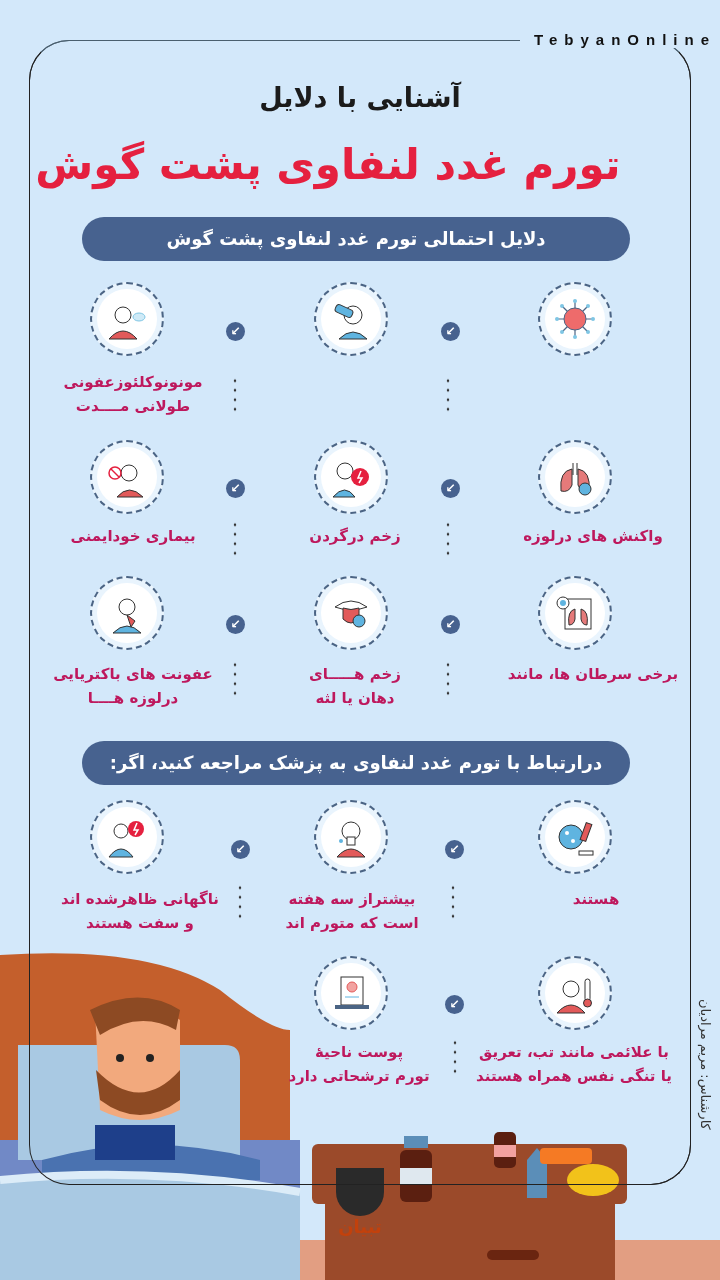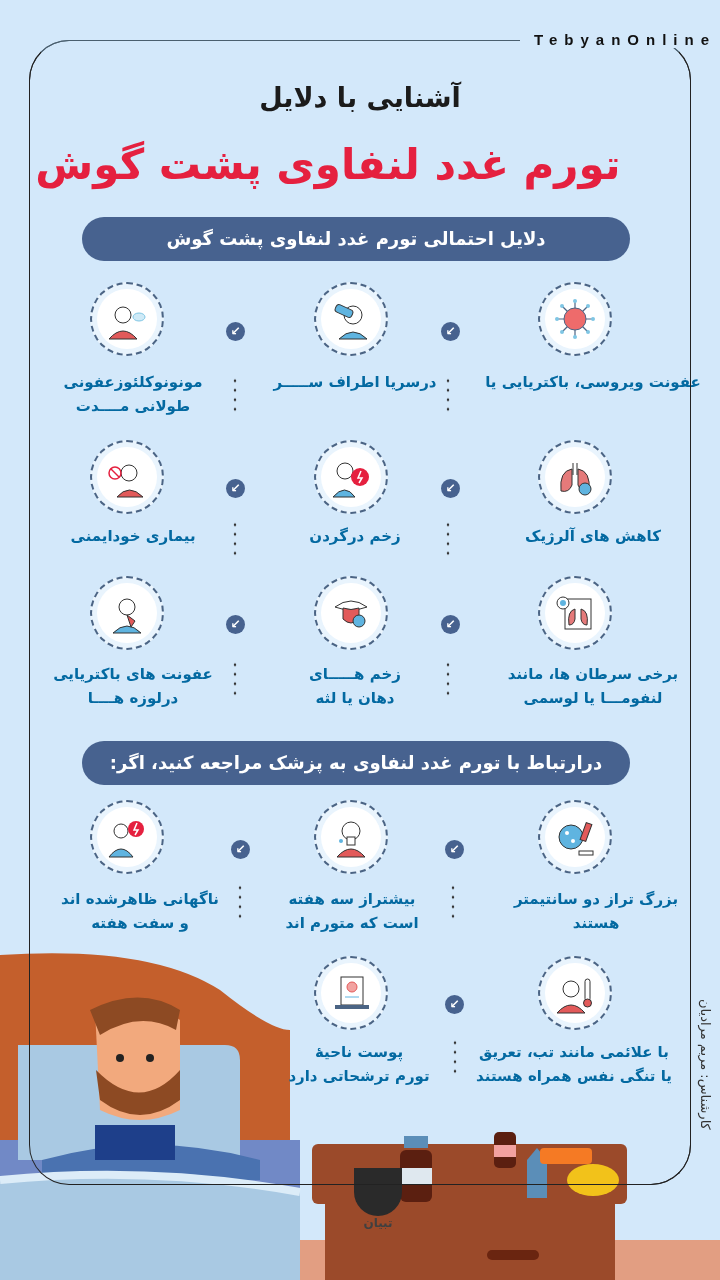--- a/index.html
+++ b/index.html
@@ -6,21 +6,21 @@
 html,body{width:720px;height:1280px;overflow:hidden}
 body{background:#d3e8fa;font-family:"DejaVu Sans",sans-serif;position:relative;direction:rtl}
 .brand{position:absolute;top:30px;left:10px;width:720px;text-align:right;direction:ltr}
 .brand span{display:inline-block;background:#d3e8fa;padding:0 14px;font-family:"Liberation Sans",sans-serif;font-weight:900;font-size:15px;letter-spacing:7px;color:#111;position:relative;z-index:2}
 .frame{position:absolute;top:40px;left:29px;width:662px;height:1145px;border:1.5px solid #222;border-radius:40px;border-top-color:#4a5f6e}
 .sub-title{position:absolute;top:82px;left:0;width:720px;text-align:center;font-size:27px;font-weight:bold;color:#1b1b1b}
 .main-title{position:absolute;top:140px;left:0;width:656px;text-align:center;font-size:42px;font-weight:900;color:#e5203f;letter-spacing:-1px}
 .pill{position:absolute;left:82px;width:548px;height:44px;border-radius:22px;background:#47628f;color:#fff;text-align:center;font-size:18px;line-height:44px;font-weight:bold}
 .circle{position:absolute;width:74px;height:74px;border-radius:50%;border:2px dashed #4b6484;background:#e9f4fd;display:flex;align-items:center;justify-content:center}
 .circle .inner{width:60px;height:60px;border-radius:50%;background:#fff;display:flex;align-items:center;justify-content:center}
-.label{position:absolute;font-size:15px;font-weight:bold;color:#0369a1;line-height:24px;text-align:center;white-space:nowrap;transform:translateX(50%)}
+.label{position:absolute;font-size:15px;font-weight:bold;color:#be185d;line-height:24px;text-align:center;white-space:nowrap;transform:translateX(50%)}
 .arrow{position:absolute;width:19px;height:19px;border-radius:50%;background:#47628f;color:#fff;font-size:12px;line-height:19px;text-align:center;font-weight:bold}
 .dots{position:absolute;width:4px;height:38px;background:radial-gradient(circle,#333 1.3px,transparent 1.6px);background-size:4px 9.5px}
 .author{position:absolute;left:693px;top:1000px;width:20px;height:130px;writing-mode:vertical-rl;font-size:13px;color:#333;white-space:nowrap}
 .scene{position:absolute;left:0;top:940px;width:720px;height:340px}
 </style>
 </head>
 <body>
 
 <div class="brand"><span>TebyanOnline</span></div>
 <div class="frame"></div>
@@ -69,24 +69,22 @@
         <path d="M4 42 Q18 26 32 42Z" fill="#e25a5a" stroke="#333"></path>
         <ellipse cx="34" cy="20" rx="6" ry="4" fill="#cfeaf7" stroke="#7fc6e4"></ellipse>
       </svg>
     </div>
   </div>
 
 <div class="arrow" style="left:441px;top:322px">↙</div>
 <div class="arrow" style="left:226px;top:322px">↙</div>
 
 <div class="label" style="right:127px;top:370px">
-    <div>عفونت ویروسی، باکتریایی یا</div>
   </div>
 <div class="label" style="right:365px;top:370px">
-    <div>درسریا اطراف ســـــر</div>
   </div>
 <div class="label" style="right:587px;top:370px">
     <div>مونونوکلئوزعفونی</div>
     <div>طولانی مــــدت</div>
   </div>
 <div class="dots" style="left:446px;top:376px"></div>
 <div class="dots" style="left:233px;top:376px"></div>
 
 <div class="circle" style="left:538px;top:440px">
     <div class="inner">
@@ -116,21 +114,21 @@
         <circle cx="10" cy="18" r="6" fill="none" stroke="#e5203f" stroke-width="1.5"></circle>
         <line x1="6" y1="14" x2="14" y2="22" stroke="#e5203f" stroke-width="1.5"></line>
       </svg>
     </div>
   </div>
 
 <div class="arrow" style="left:441px;top:479px">↙</div>
 <div class="arrow" style="left:226px;top:479px">↙</div>
 
 <div class="label" style="right:127px;top:524px">
-    <div>کاهش های آلرژیک</div>
+    <div>واکنش های درلوزه</div>
   </div>
 <div class="label" style="right:365px;top:524px">
     <div>زخم درگردن</div>
   </div>
 <div class="label" style="right:587px;top:524px">
     <div>بیماری خودایمنی</div>
   </div>
 <div class="dots" style="left:446px;top:520px"></div>
 <div class="dots" style="left:233px;top:520px"></div>
 
@@ -161,21 +159,20 @@
         <path d="M22 24 L30 30 L26 36Z" fill="#e25a5a" stroke="#333"></path>
       </svg>
     </div>
   </div>
 
 <div class="arrow" style="left:441px;top:615px">↙</div>
 <div class="arrow" style="left:226px;top:615px">↙</div>
 
 <div class="label" style="right:127px;top:662px">
     <div>برخی سرطان ها، مانند</div>
-    <div>لنفومـــا یا لوسمی</div>
   </div>
 <div class="label" style="right:365px;top:662px">
     <div>زخم هـــــای</div>
     <div>دهان یا لثه</div>
   </div>
 <div class="label" style="right:587px;top:662px">
     <div>عفونت های باکتریایی</div>
     <div>درلوزه هــــا</div>
   </div>
 <div class="dots" style="left:446px;top:660px"></div>
@@ -212,30 +209,29 @@
         <circle cx="31" cy="14" r="8" fill="#e5203f"></circle>
         <path d="M32 8 L29 15 H33 L30 20" stroke="#fff" fill="none" stroke-width="1.5"></path>
       </svg>
     </div>
   </div>
 
 <div class="arrow" style="left:445px;top:840px">↙</div>
 <div class="arrow" style="left:231px;top:840px">↙</div>
 
 <div class="label" style="right:124px;top:887px">
-    <div>بزرگ تراز دو سانتیمتر</div>
     <div>هستند</div>
   </div>
 <div class="label" style="right:368px;top:887px">
     <div>بیشتراز سه هفته</div>
     <div>است که متورم اند</div>
   </div>
 <div class="label" style="right:580px;top:887px">
     <div>ناگهانی ظاهرشده اند</div>
-    <div>و سفت هفته</div>
+    <div>و سفت هستند</div>
   </div>
 <div class="dots" style="left:451px;top:883px"></div>
 <div class="dots" style="left:238px;top:883px"></div>
 
 <svg class="scene" viewBox="0 940 720 340">
   <rect x="0" y="1240" width="720" height="40" fill="#e29e82"></rect>
   <path d="M0 955 Q150 945 220 990 Q270 1030 290 1030 V1180 H0Z" fill="#c45f2c"></path>
   <rect x="0" y="1140" width="300" height="140" fill="#7189c6"></rect>
   <path d="M18 1045 H225 Q240 1045 240 1060 V1160 H18Z" fill="#a9c9e3"></path>
   <path d="M95 1010 Q140 990 180 1020 L180 1110 Q140 1130 100 1110Z" fill="#f2a97d"></path>
@@ -253,21 +249,21 @@
   <rect x="400" y="1150" width="32" height="52" rx="6" fill="#5b1f10"></rect>
   <rect x="400" y="1168" width="32" height="16" fill="#dfe8ef"></rect>
   <rect x="404" y="1136" width="24" height="12" fill="#5b8eb8"></rect>
   <rect x="494" y="1132" width="22" height="36" rx="5" fill="#5b1f10"></rect>
   <rect x="494" y="1145" width="22" height="12" fill="#f2a2a0"></rect>
   <path d="M527 1160 L537 1148 L547 1160 V1198 H527Z" fill="#5b8eb8"></path>
   <rect x="540" y="1148" width="52" height="16" rx="4" fill="#f57a24"></rect>
   <ellipse cx="593" cy="1180" rx="26" ry="16" fill="#f2c21a"></ellipse>
 </svg>
 
-<div style="position:absolute;left:348px;top:1168px;width:60px;text-align:center;color:#404040;font-weight:bold;font-size:12px">
+<div style="position:absolute;left:330px;top:1168px;width:60px;text-align:center;color:#c2410c;font-weight:bold;font-size:18px">
   <div style="width:48px;height:48px;margin:0 auto;border-radius:0 0 24px 24px;background:#2a2a2a"></div>
   <div>تبیان</div>
 </div>
 
 <div class="frame" style="background:transparent"></div>
 
 <div class="circle" style="left:538px;top:956px">
     <div class="inner">
       <svg width="44" height="44" viewBox="0 0 44 44">
         <circle cx="18" cy="18" r="8" fill="#fff" stroke="#333"></circle>

